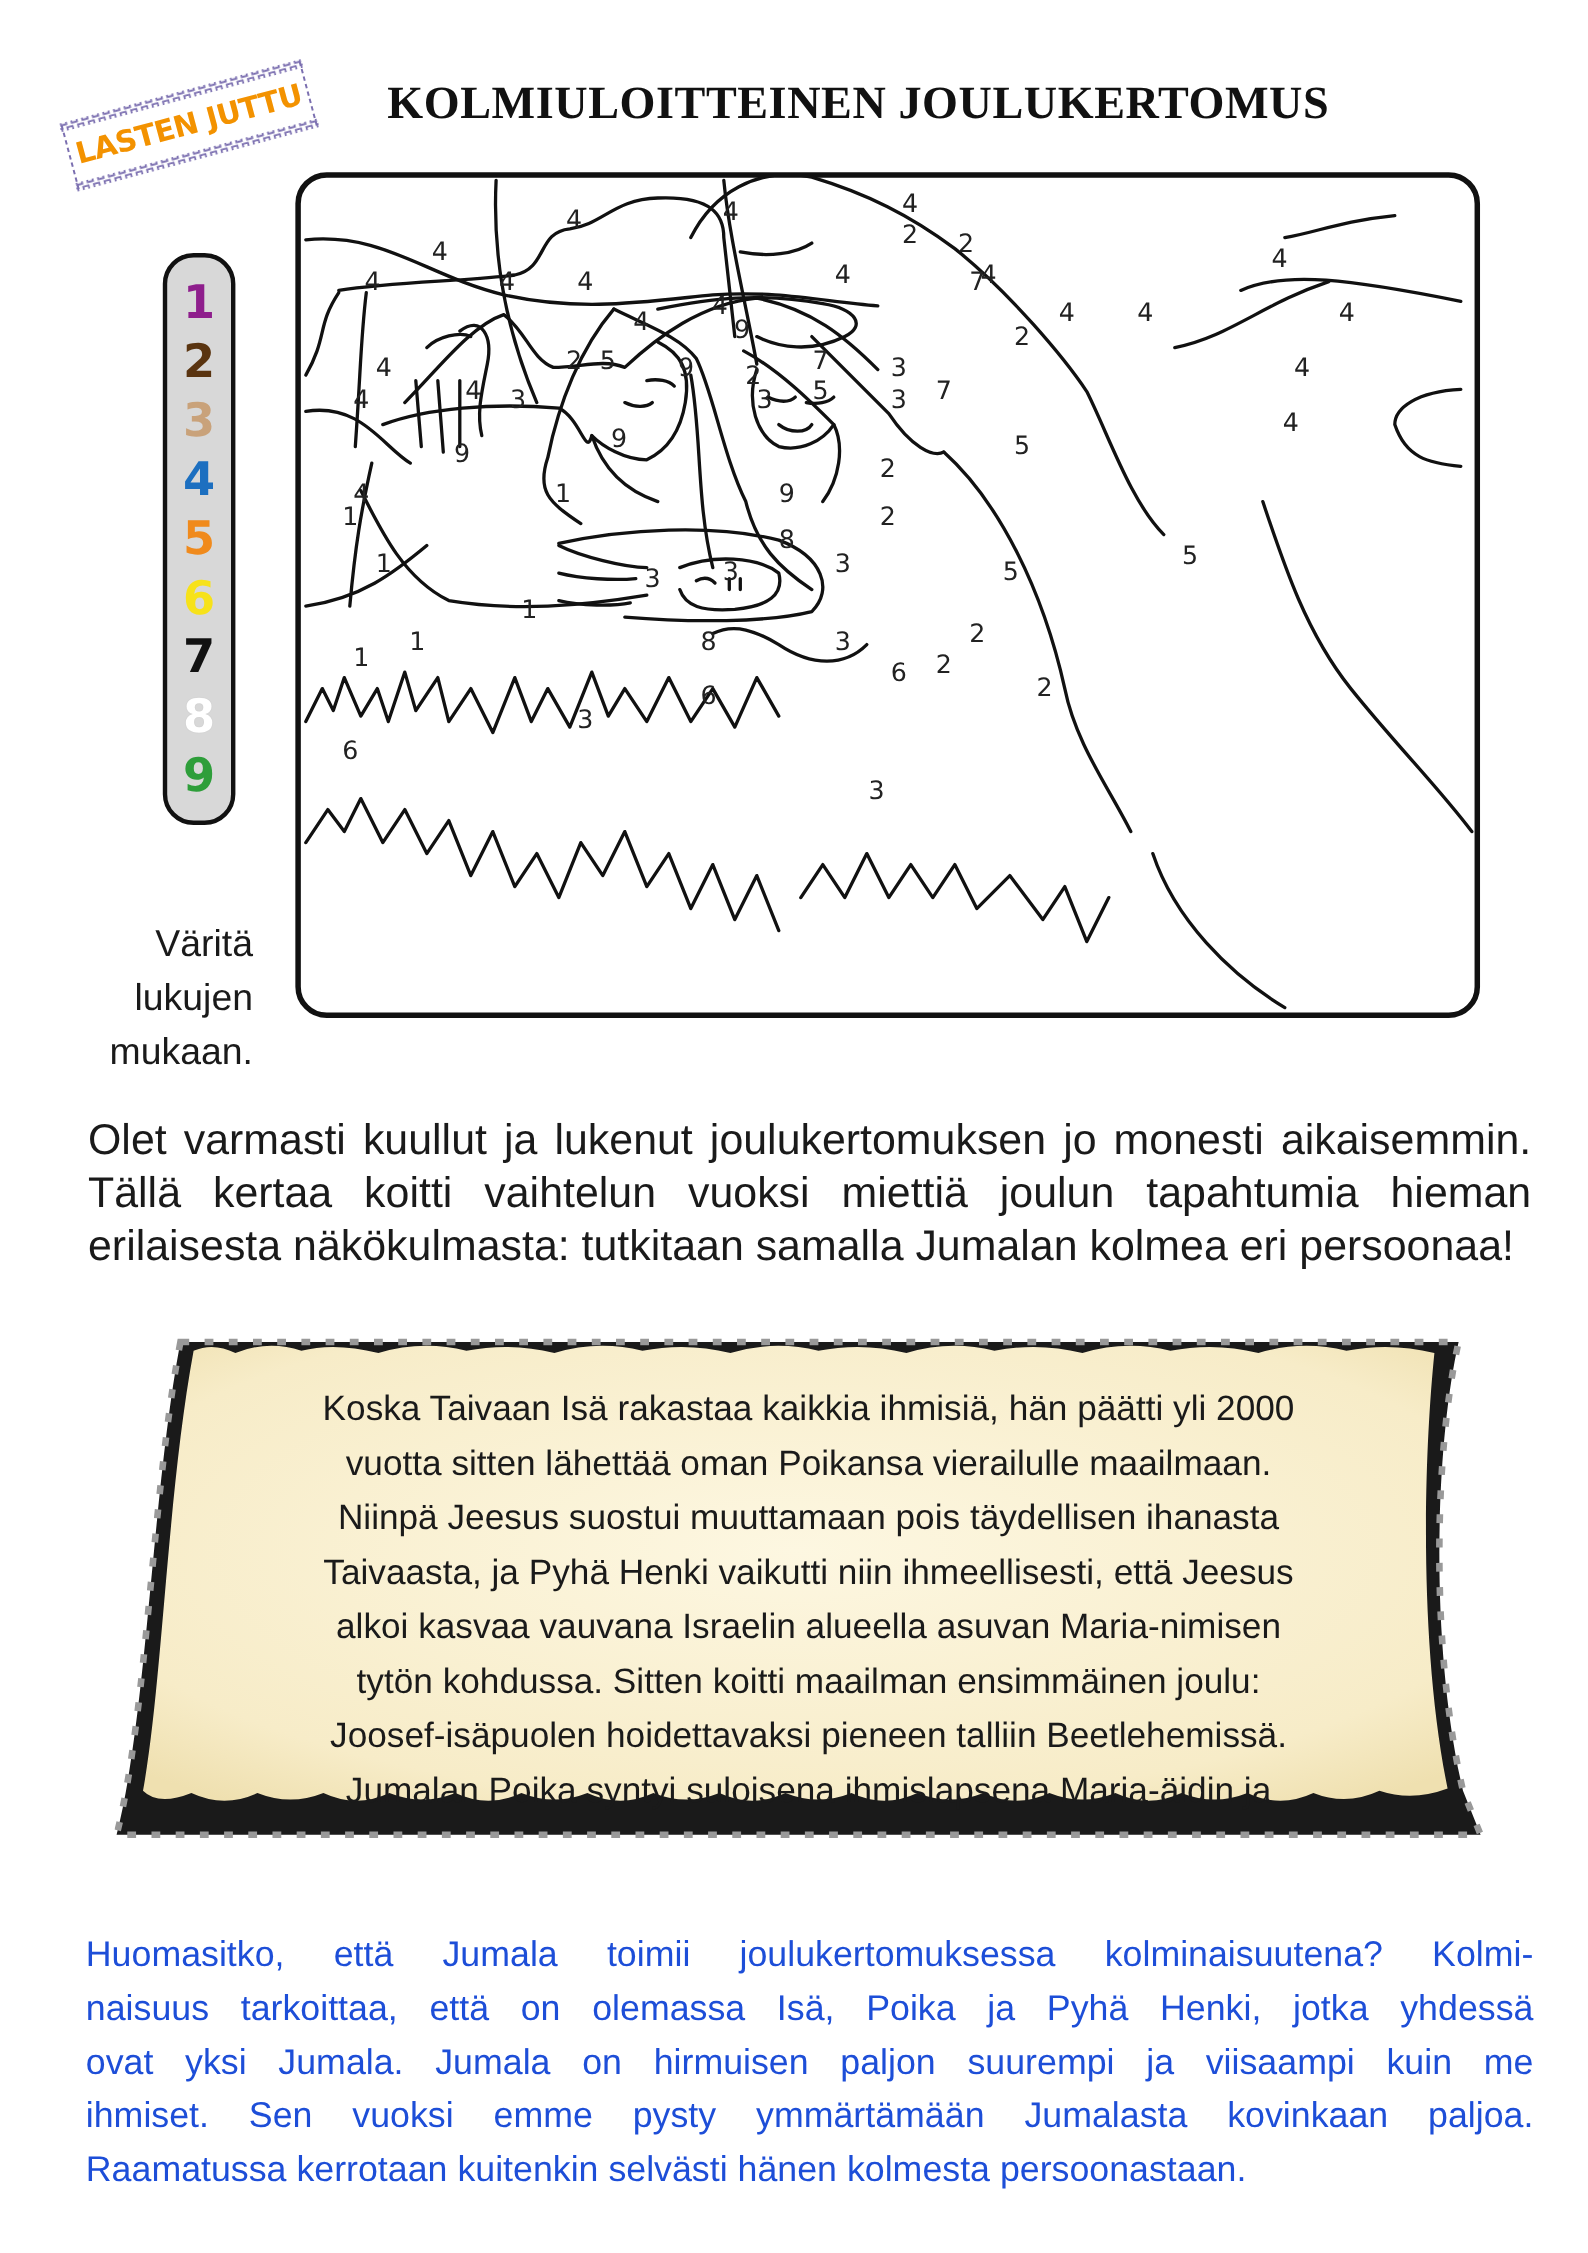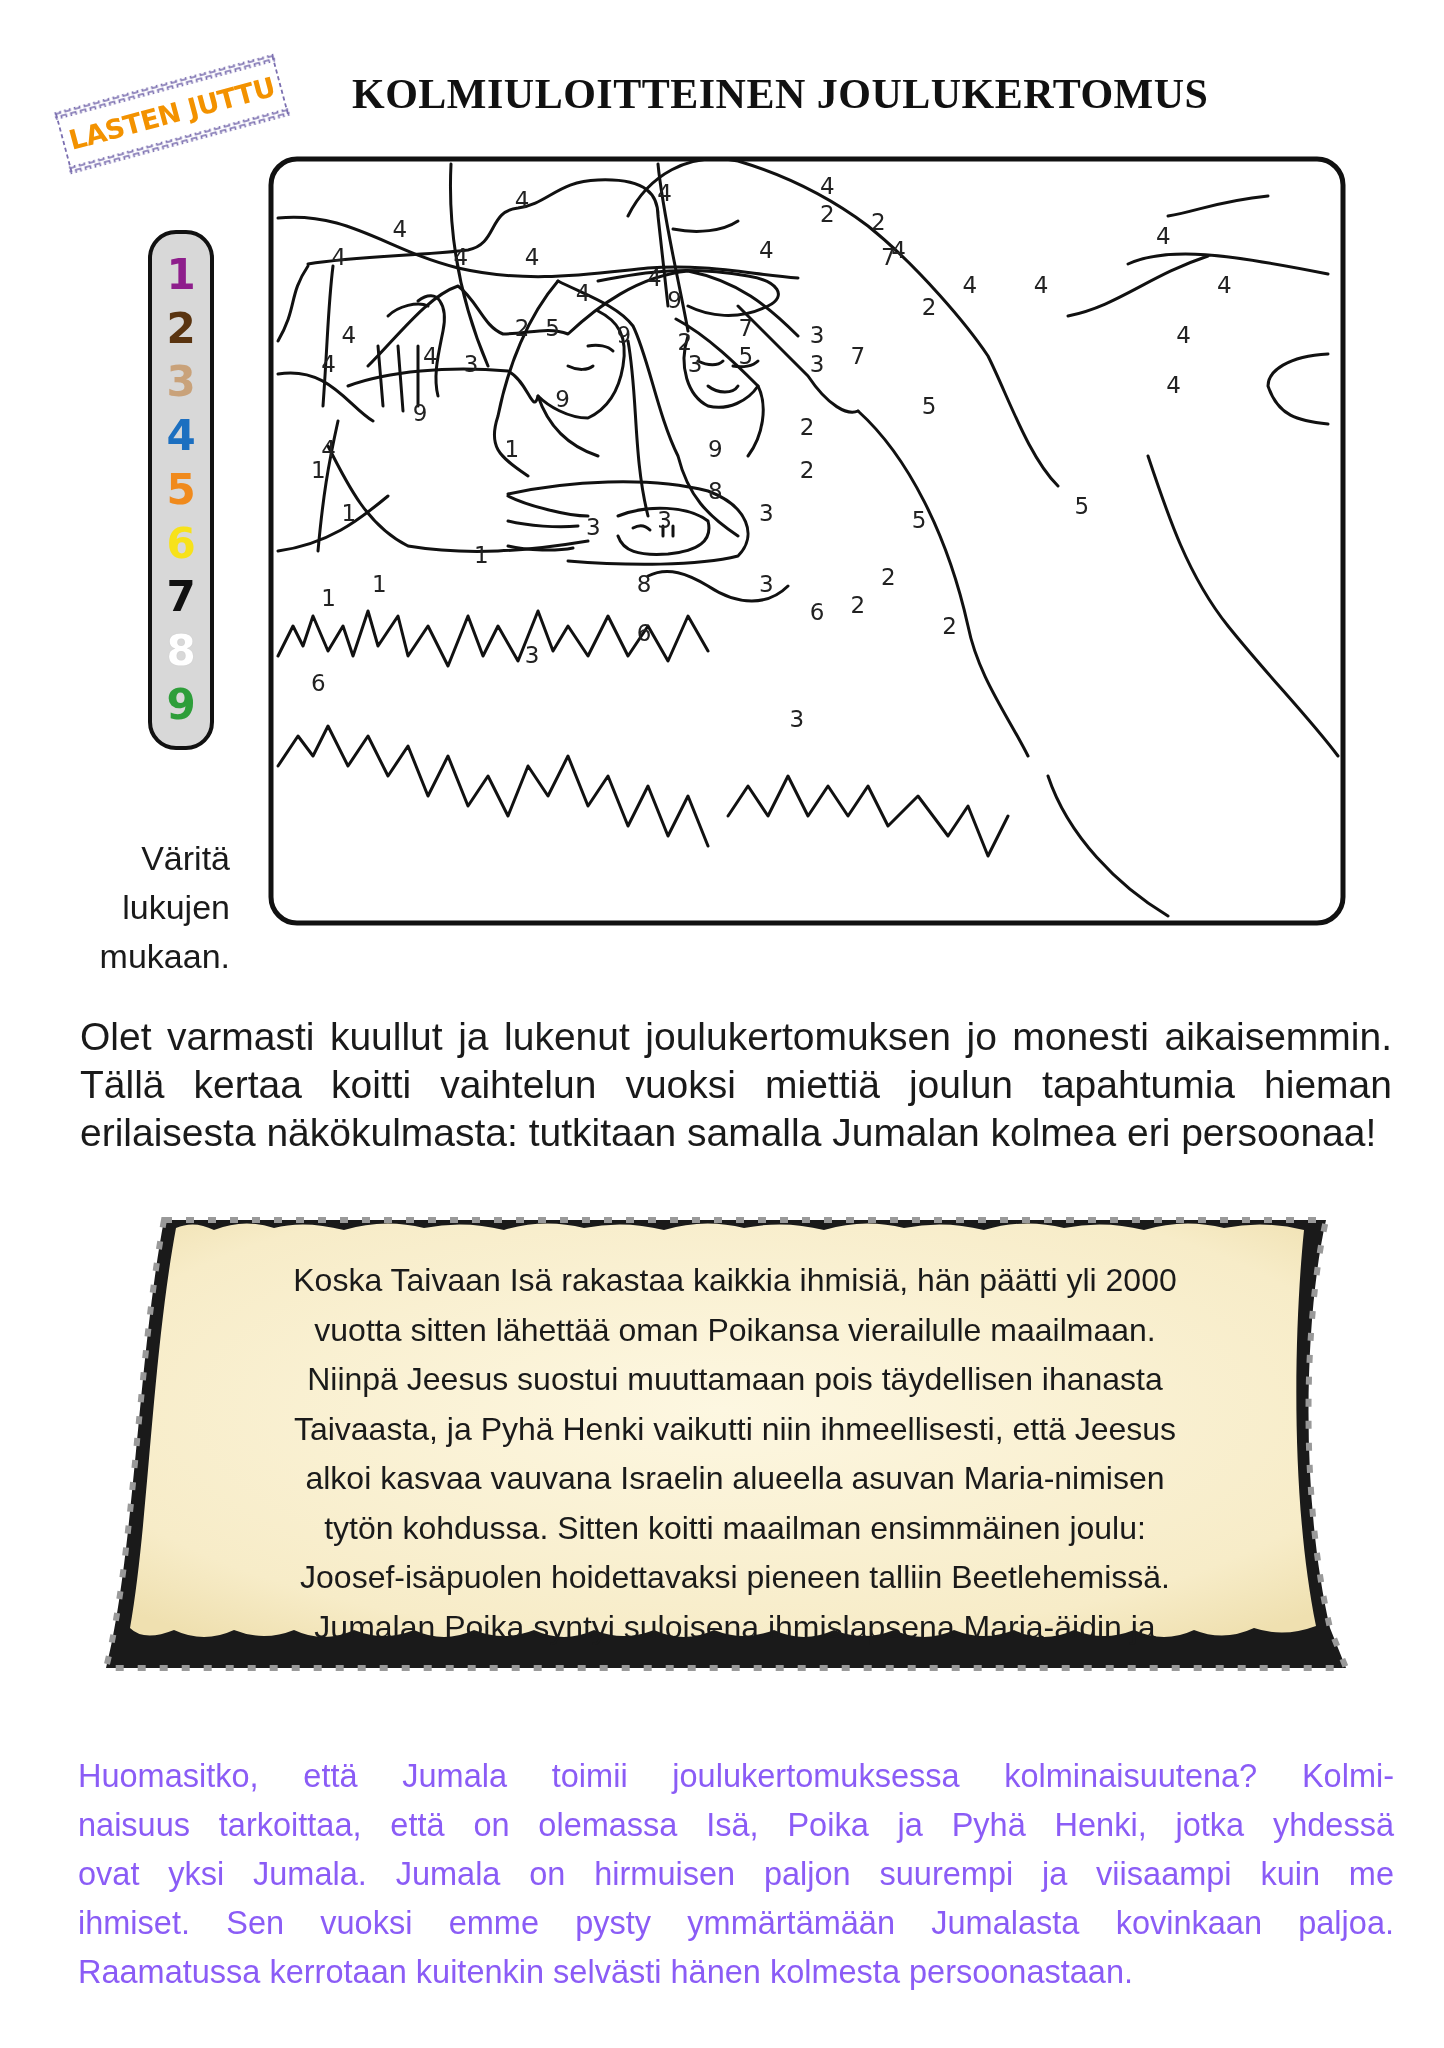--- a/index.html
+++ b/index.html
@@ -49,21 +49,21 @@
       position: absolute; left: 104px; top: 1198px; width: 1262px; height: 500px;
     }
     .scroll svg { position: absolute; left: 0; top: 0; }
     .scroll-text {
       position: absolute; left: 96px; top: 58px; width: 1070px;
       font-size: 32px; line-height: 49.5px; text-align: center; color: #1a1a1a;
     }
     .scroll-text div { white-space: nowrap; }
     .outro {
       position: absolute; left: 78px; top: 1752px; width: 1316px;
-      font-size: 32.5px; line-height: 49px; text-align: justify; text-align-last: left; color: #8b5cf6;
+      font-size: 32.5px; line-height: 49px; text-align: justify; text-align-last: left; color: #1d4ed8;
     }
     .outro div, .intro div { text-align: justify; text-align-last: justify; white-space: nowrap; }
     .outro div.last, .intro div.last { text-align-last: left; }
   </style>
 </head>
 <body>
 
 <div class="stamp">
   <svg width="240" height="72">
     <defs>

